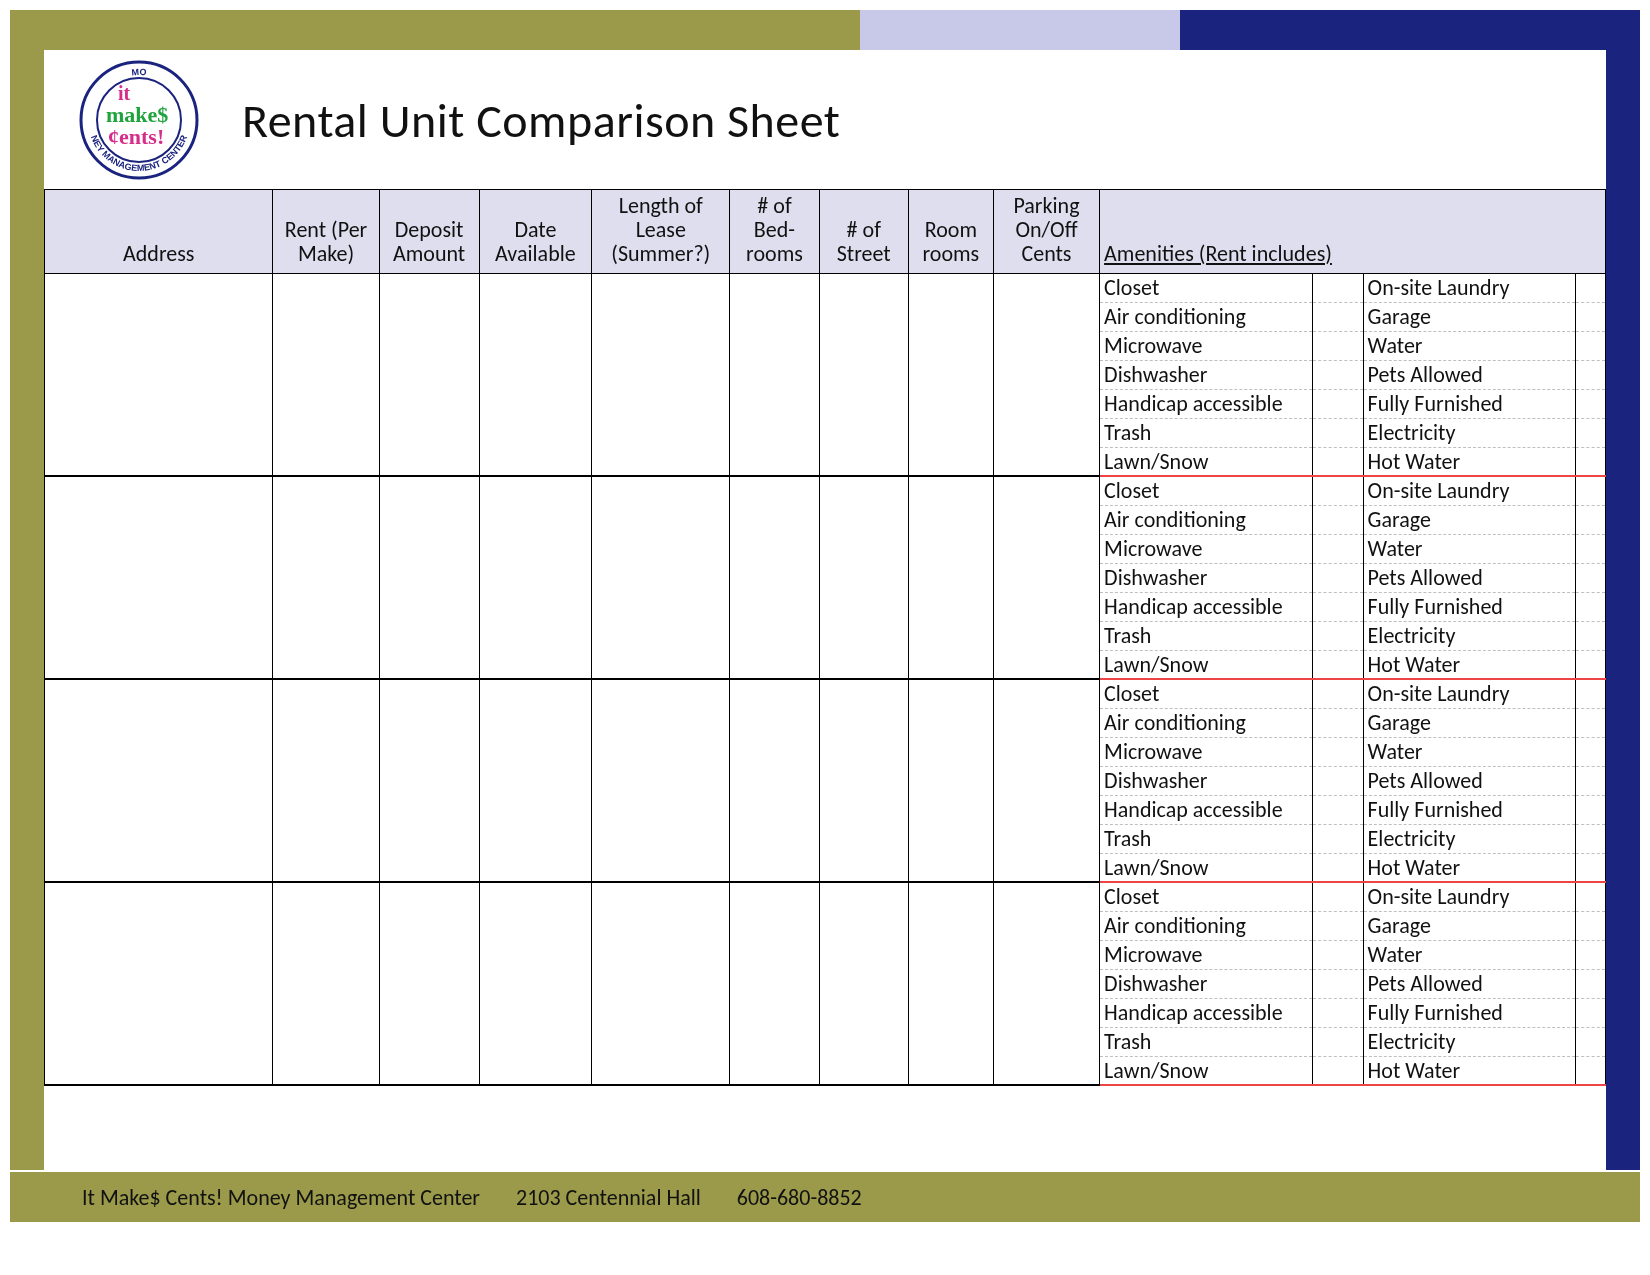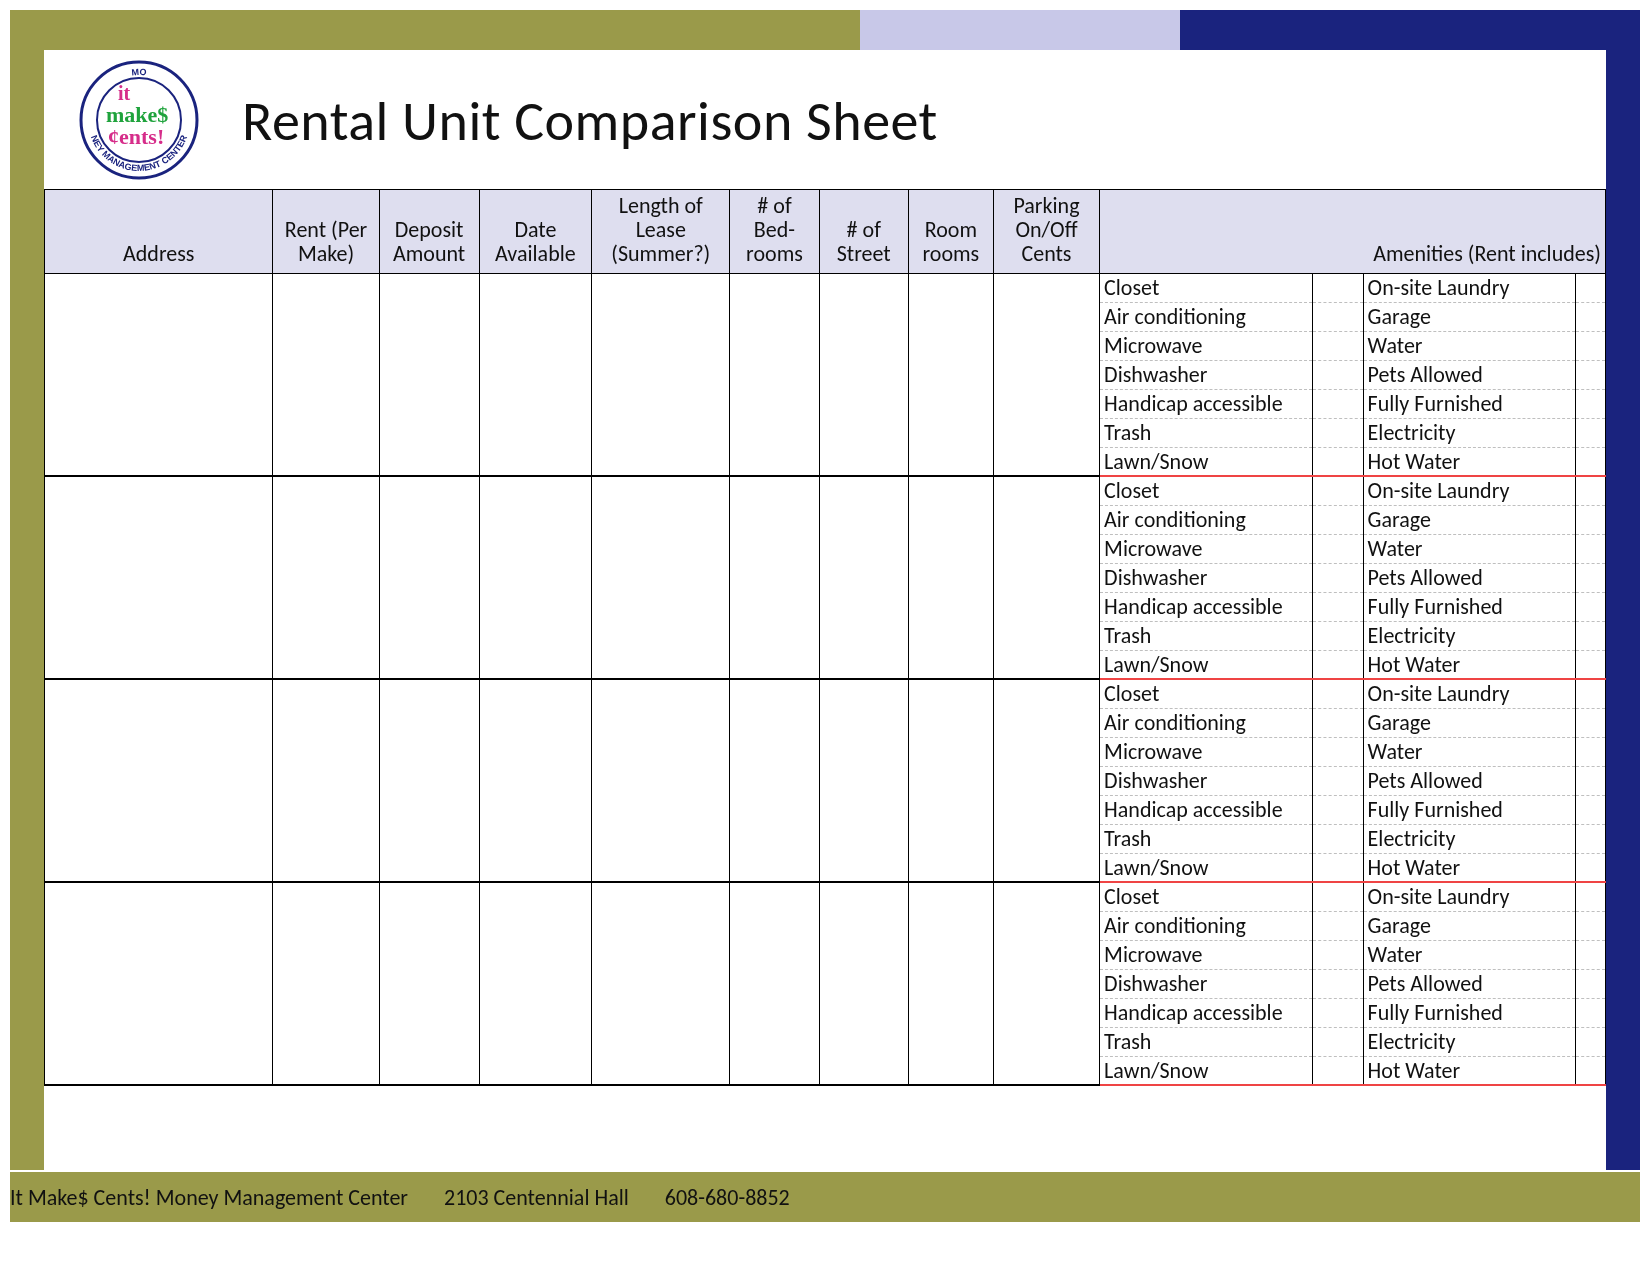--- a/index.html
+++ b/index.html
@@ -48,21 +48,21 @@
   }
   .logo {
     flex: 0 0 170px;
     height: 125px;
     display: flex;
     align-items: center;
     justify-content: center;
   }
   .logo svg { width: 150px; height: 125px; }
   h1.title {
-    font-size: 56px;
+    font-size: 48px;
     font-weight: 400;
     margin: 0;
     letter-spacing: .5px;
     color: #111;
     white-space: nowrap;
   }
   
   table.sheet {
     border-collapse: collapse;
     width: 100%;
@@ -88,21 +88,22 @@
     background: #dedeef;
     border: 1px solid #000;
     font-weight: 400;
     font-size: 22px;
     vertical-align: bottom;
     padding: 4px 4px 6px 4px;
     text-align: center;
     line-height: 1.1;
   }
   thead th.amen-head {
-    text-align: right;
+    text-align: left;
+    text-decoration: underline;
   }
   
   td {
     border-left: 1px solid #000;
     border-right: 1px solid #000;
     border-bottom: 1px dashed #bfbfbf;
     height: 29px;
     padding: 0 4px;
     vertical-align: middle;
     white-space: nowrap;
@@ -115,20 +116,21 @@
   
   .footer {
     position: absolute;
     left: 10px; right: 10px; top: 1172px;
     height: 50px;
     background: #9a9a4a;
     color: #111;
     font-size: 22px;
     display: flex;
     align-items: center;
+    padding-left: 72px;
     gap: 36px;
   }
 </style>
 </head>
 <body>
 
 <div class="outer-frame">
   <div class="top-stripe">
     <div class="top-olive"></div>
     <div class="top-lav"></div>

